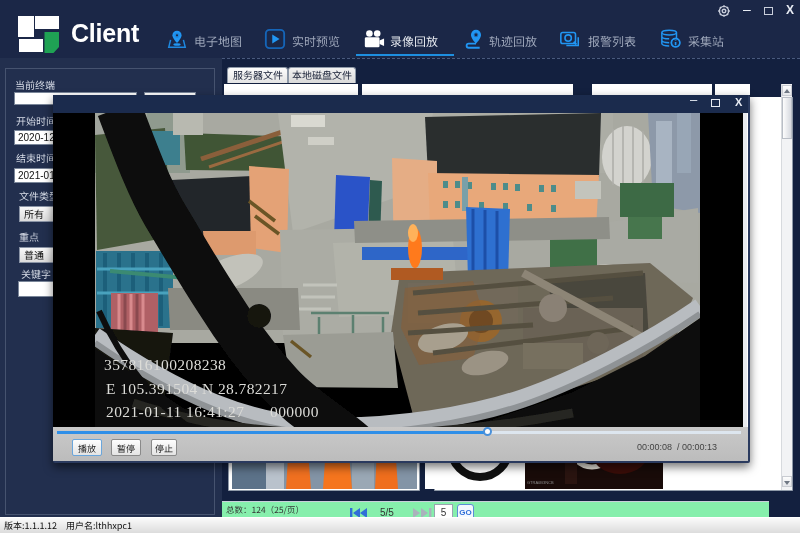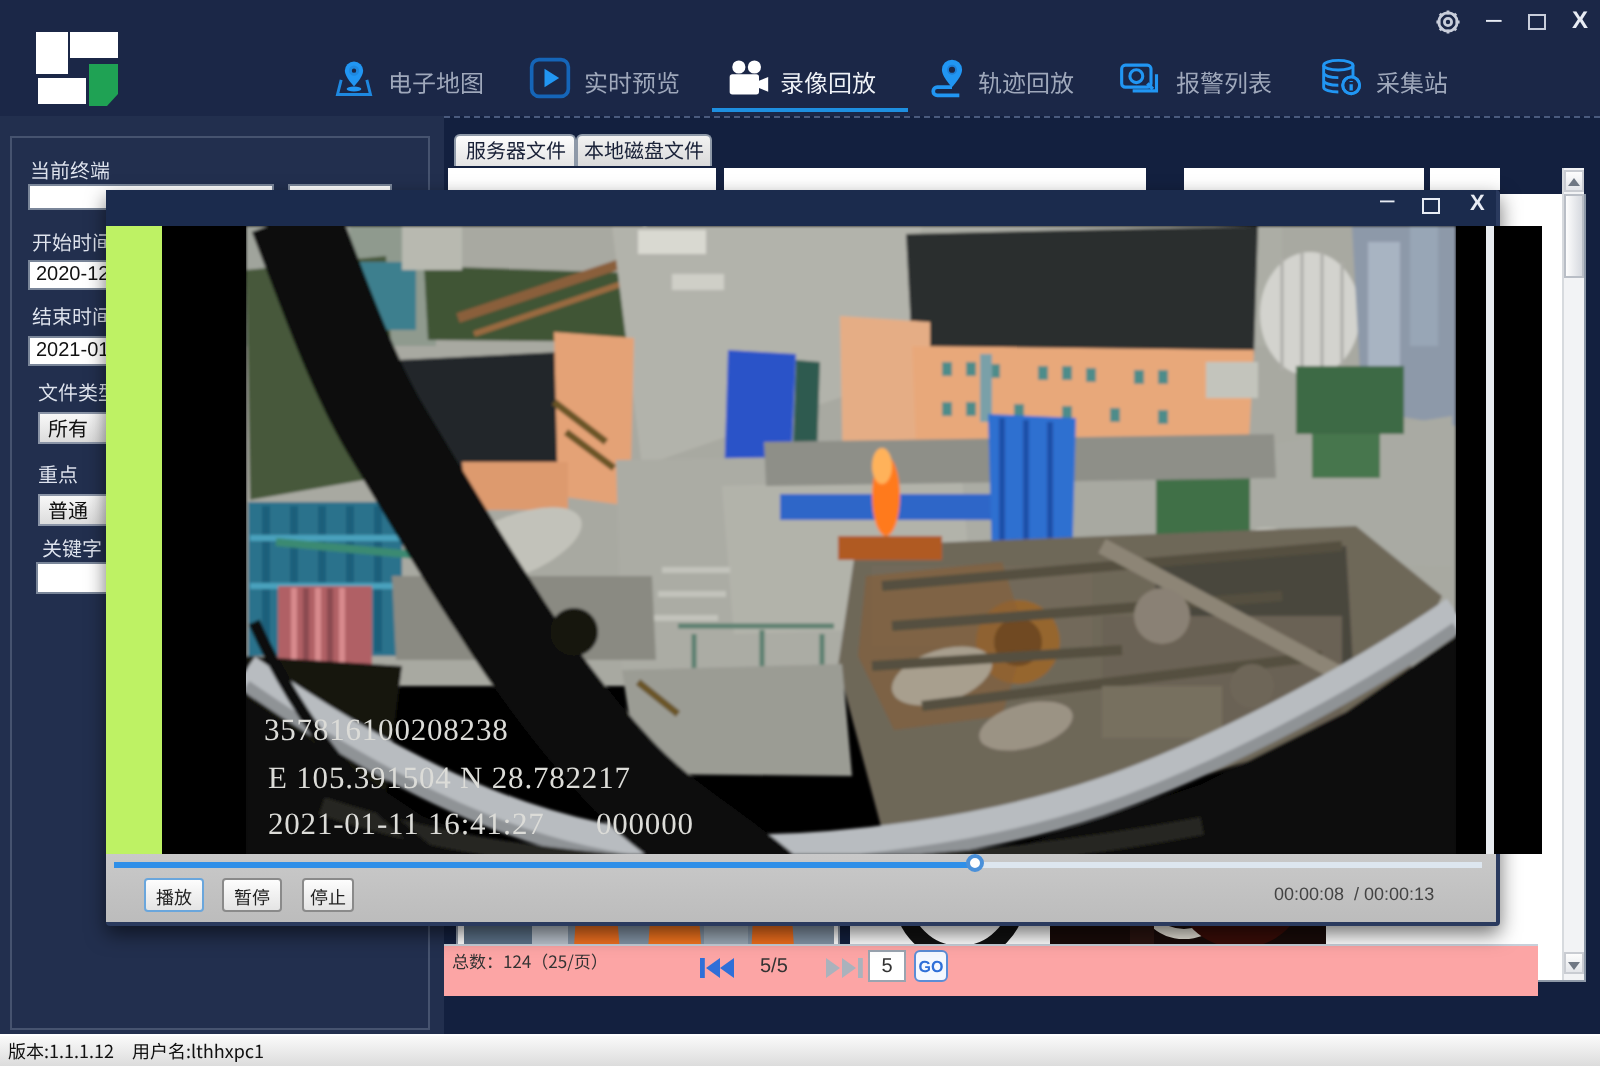--- a/index.html
+++ b/index.html
@@ -19,43 +19,44 @@
 
 #sidebar { position:absolute; left:0; top:58px; width:222px; height:459px; background:#222f4e; }
 #sidebox { position:absolute; left:5px; top:10px; width:210px; height:447px; border:1px solid #46536f; }
 .sinput { position:absolute; background:#fff; border:1px solid #7a8699; font-size:10px; color:#111; padding-left:3px; line-height:13px; }
 .sbtn { position:absolute; background:linear-gradient(#f8f8f8,#dcdcdc); border:1px solid #8a94a6; font-size:10px; color:#111; padding-left:4px; line-height:14px; }
 
 
 #main { position:absolute; left:222px; top:58px; width:578px; height:459px; background:#13203f; border-top:1px dashed #4a5a7d; }
 .tab { position:absolute; top:8px; height:17px; background:linear-gradient(#fdfdfd,#e2e2e2); border:1px solid #8e99a8; border-bottom:none; border-radius:3px 3px 0 0; color:#1a2238; font-size:10px; text-align:center; line-height:16px; }
 .panel { position:absolute; top:24px; background:#fff; border:1px solid #8e99a8; border-radius:2px 2px 0 0; }
-#pagebar { position:absolute; left:0px; top:413px; width:547px; height:26px; background:#fca5a5; border-top:1px solid #c8d0da; color:#333; font-size:10px; }
+#pagebar { position:absolute; left:0px; top:442px; width:547px; height:26px; background:#86efac; border-top:1px solid #c8d0da; color:#333; font-size:10px; }
 #statusbar { position:absolute; left:0; top:517px; width:800px; height:16px; background:linear-gradient(#fafafa,#dcdcdc); border-top:1px solid #fff; color:#111; font-size:9px; line-height:15px; padding-left:4px; }
 
 
 #vwin { position:absolute; left:53px; top:95px; width:697px; height:368px; background:#fff; border:2px solid #2a3a5e; border-radius:2px; box-shadow:0 4px 10px rgba(0,0,0,0.55); }
 #vtitle { position:absolute; left:-2px; top:-2px; width:695px; height:18px; background:#1b2b4d; }
-#vvideo { position:absolute; left:-2px; top:16px; width:690px; height:314px; background:#bef264;padding-left:28px; }
+#vvideo { position:absolute; left:-2px; top:16px; width:690px; height:314px; background:#bef264; }
 #vscroll { position:absolute; left:688px; top:16px; width:4px; height:314px; background:#e8ebef; }
 #vctl { position:absolute; left:-2px; top:330px; width:695px; height:34px; background:linear-gradient(#c9c9c9,#bcbcbc); }
 .vbtn { position:absolute; top:12px; height:17px; background:linear-gradient(#fdfdfd,#e4e4e4); border:1px solid #8a8a8a; border-radius:2px; color:#222; font-size:9px; text-align:center; line-height:15px; }
 .wctl { color:#e8ecf4; }
 </style>
 </head>
 <body>
 <div id="app">
 
   <div id="topbar">
     <svg id="logo" viewBox="0 0 42 38">
       <rect x="0" y="1" width="16" height="21" fill="#fff"></rect>
       <rect x="17" y="1" width="24" height="13" fill="#fff"></rect>
       <rect x="1" y="24" width="24" height="13" fill="#fff"></rect>
       <path d="M26.5 17 h14.5 v15 l-5.5 6 h-9 z" fill="#1fa254"></path>
     </svg>
+    <div id="clienttxt">Client</div>
 
     <div class="nav" style="left:166px;">
       <svg class="ic" viewBox="0 0 24 24" fill="none" stroke="#1e88e0" stroke-width="1.6">
         <path d="M5 13 L3 21 L21 21 L19 13"></path>
         <path d="M12 3 a5 5 0 0 1 5 5 c0 3.4-5 8.5-5 8.5 s-5-5.1-5-8.5 a5 5 0 0 1 5-5 z" fill="#2196f3" stroke="none"></path>
         <circle cx="12" cy="8" r="2" fill="#1b2747"></circle>
         <ellipse cx="12" cy="18" rx="4" ry="1.4" fill="#2196f3" stroke="none"></ellipse>
       </svg>
       </div>
 

